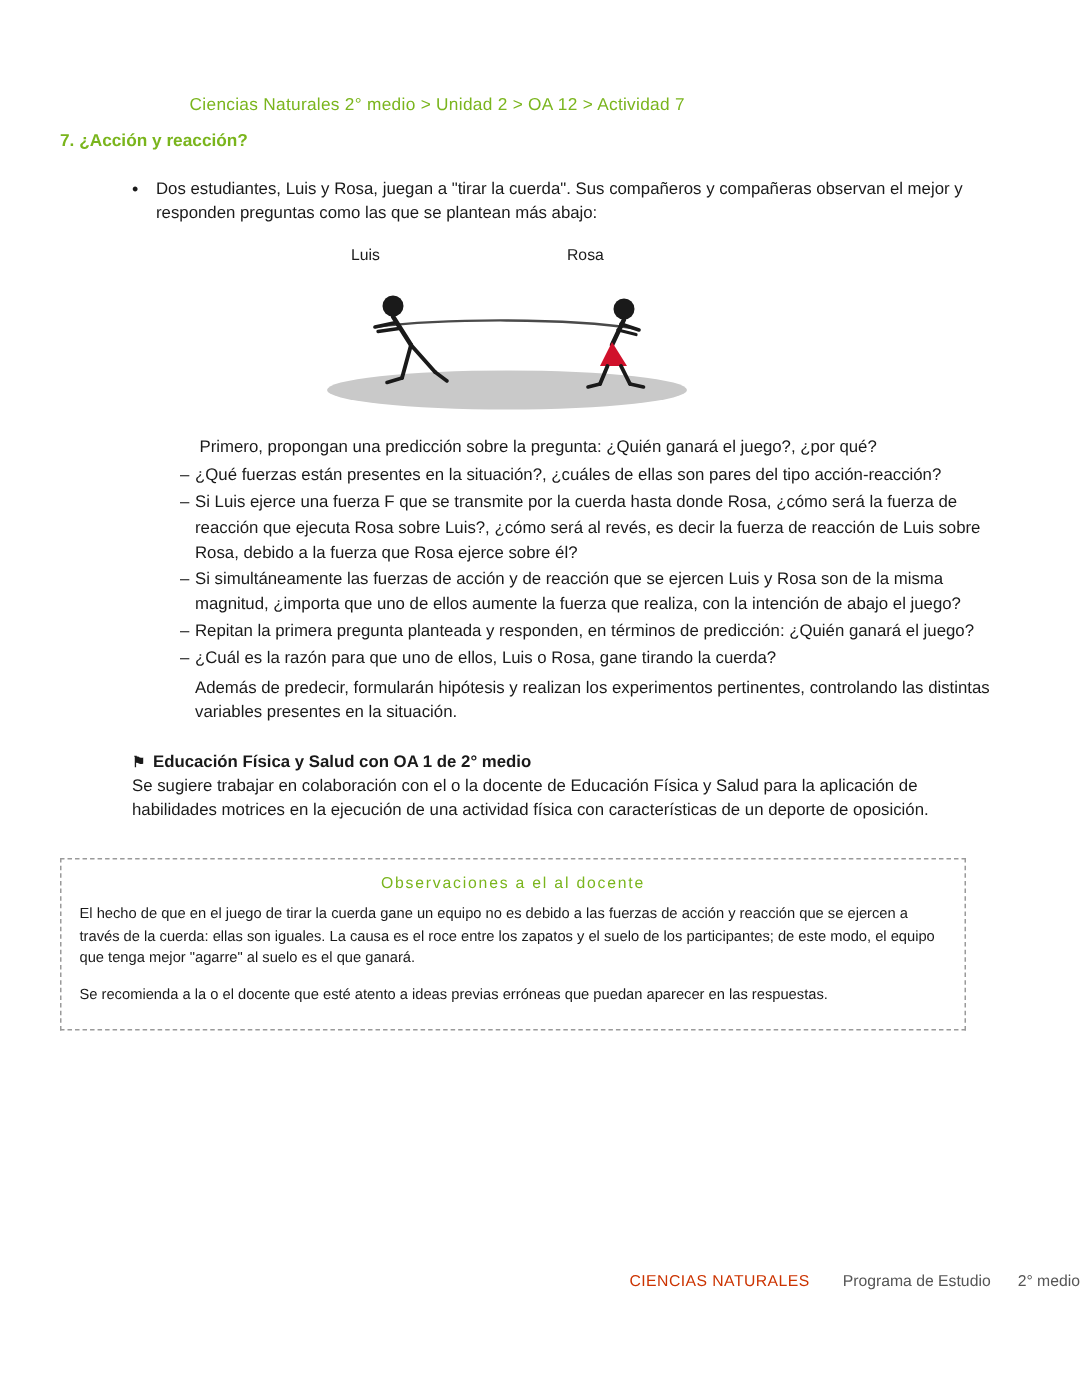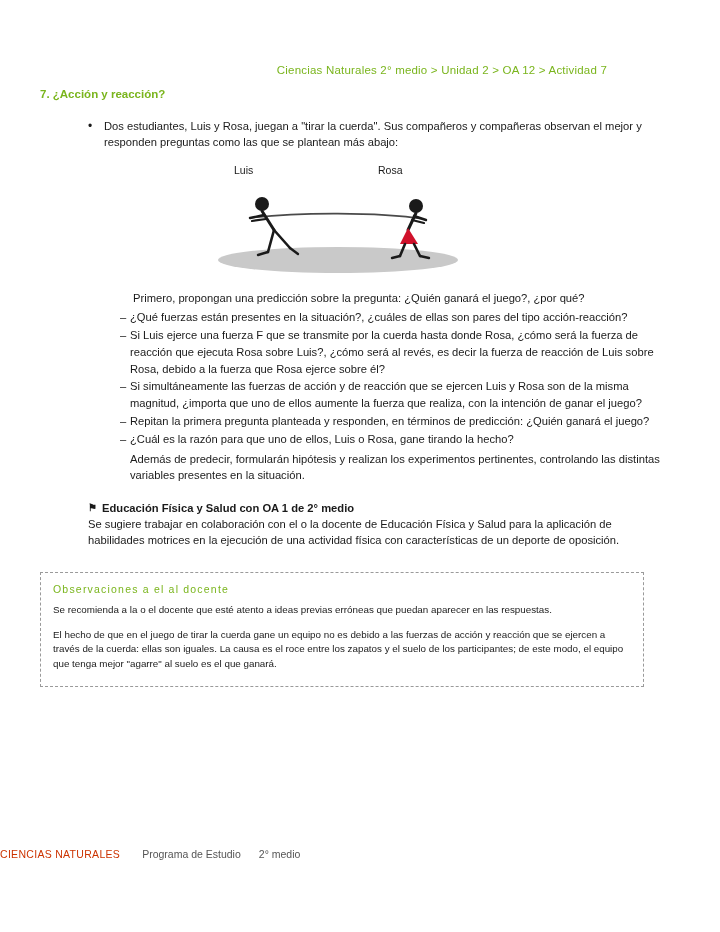--- a/index.html
+++ b/index.html
@@ -18,25 +18,24 @@
   .page {
     position: absolute;
     left: 0; top: 0;
     width: 720px;
     height: 932px;
   }
   .breadcrumb {
     position: absolute;
     left: 0; top: 64px;
     width: 583px;
-    text-align: right;
+    text-align: center;
     font-size: 11.5px;
     color: #7ab51d;
     letter-spacing: 0.2px;
-    margin-left: 24px;
   }
   .activity-title {
     position: absolute;
     left: 40px; top: 88px;
     font-size: 11.5px;
     font-weight: bold;
     color: #7ab51d;
   }
   .content {
     position: absolute;
@@ -148,36 +147,37 @@
     min-height: 115px;
     border: 1px dashed #9a9a9a;
     box-sizing: border-box;
     padding: 10px 12px 12px 12px;
   }
   .note-title {
     font-size: 10.5px;
     color: #7ab51d;
     letter-spacing: 1.2px;
     margin-bottom: 8px;
+    text-align: center;
   }
   .note-p {
     font-size: 9.8px;
     line-height: 1.5;
     color: #1a1a1a;
     margin: 0 0 10px 0;
   }
   .note-p:last-child {
     margin-bottom: 0;
   }
   .footer {
     position: absolute;
     left: 0;
     top: 848px;
     width: 720px;
-    text-align: left;
+    text-align: right;
     font-size: 10.5px;
     color: #555555;
   }
   .footer .brand {
     color: #cc3300;
     letter-spacing: 0.3px;
   }
   .footer .sp1 { display: inline-block; width: 22px; }
   .footer .sp2 { display: inline-block; width: 18px; }
 </style>
@@ -235,45 +235,45 @@
       <div class="q-item">
         <div class="q-dash">–</div>
         <div class="q-text">¿Qué fuerzas están presentes en la situación?, ¿cuáles de ellas son pares del tipo acción-reacción?</div>
       </div>
       <div class="q-item">
         <div class="q-dash">–</div>
         <div class="q-text">Si Luis ejerce una fuerza F que se transmite por la cuerda hasta donde Rosa, ¿cómo será la fuerza de reacción que ejecuta Rosa sobre Luis?, ¿cómo será al revés, es decir la fuerza de reacción de Luis sobre Rosa, debido a la fuerza que Rosa ejerce sobre él?</div>
       </div>
       <div class="q-item">
         <div class="q-dash">–</div>
-        <div class="q-text">Si simultáneamente las fuerzas de acción y de reacción que se ejercen Luis y Rosa son de la misma magnitud, ¿importa que uno de ellos aumente la fuerza que realiza, con la intención de ganar el juego?</div>
+        <div class="q-text">Si simultáneamente las fuerzas de acción y de reacción que se ejercen Luis y Rosa son de la misma magnitud, ¿importa que uno de ellos aumente la fuerza que realiza, con la intención de abajo el juego?</div>
       </div>
       <div class="q-item">
         <div class="q-dash">–</div>
         <div class="q-text">Repitan la primera pregunta planteada y responden, en términos de predicción: ¿Quién ganará el juego?</div>
       </div>
       <div class="q-item">
         <div class="q-dash">–</div>
-        <div class="q-text">¿Cuál es la razón para que uno de ellos, Luis o Rosa, gane tirando la hecho?</div>
+        <div class="q-text">¿Cuál es la razón para que uno de ellos, Luis o Rosa, gane tirando la cuerda?</div>
       </div>
 
       <div class="q-plain">Además de predecir, formularán hipótesis y realizan los experimentos pertinentes, controlando las distintas variables presentes en la situación.</div>
     </div>
 
     <div class="section-head">
       <span class="section-icon">⚑</span>
       <span>Educación Física y Salud con OA 1 de 2° medio</span>
     </div>
     <div class="section-body">Se sugiere trabajar en colaboración con el o la docente de Educación Física y Salud para la aplicación de habilidades motrices en la ejecución de una actividad física con características de un deporte de oposición.</div>
 
   </div>
 
   <div class="note-box">
     <div class="note-title">Observaciones a el al docente</div>
+    <p class="note-p">El hecho de que en el juego de tirar la cuerda gane un equipo no es debido a las fuerzas de acción y reacción que se ejercen a través de la cuerda: ellas son iguales. La causa es el roce entre los zapatos y el suelo de los participantes; de este modo, el equipo que tenga mejor "agarre" al suelo es el que ganará.</p>
     <p class="note-p">Se recomienda a la o el docente que esté atento a ideas previas erróneas que puedan aparecer en las respuestas.</p>
-    <p class="note-p">El hecho de que en el juego de tirar la cuerda gane un equipo no es debido a las fuerzas de acción y reacción que se ejercen a través de la cuerda: ellas son iguales. La causa es el roce entre los zapatos y el suelo de los participantes; de este modo, el equipo que tenga mejor "agarre" al suelo es el que ganará.</p>
   </div>
 
   <div class="footer">
     <span class="brand">CIENCIAS NATURALES</span><span class="sp1"></span><span>Programa de Estudio</span><span class="sp2"></span><span>2° medio</span>
   </div>
 
 </div>
 
 </body></html>

